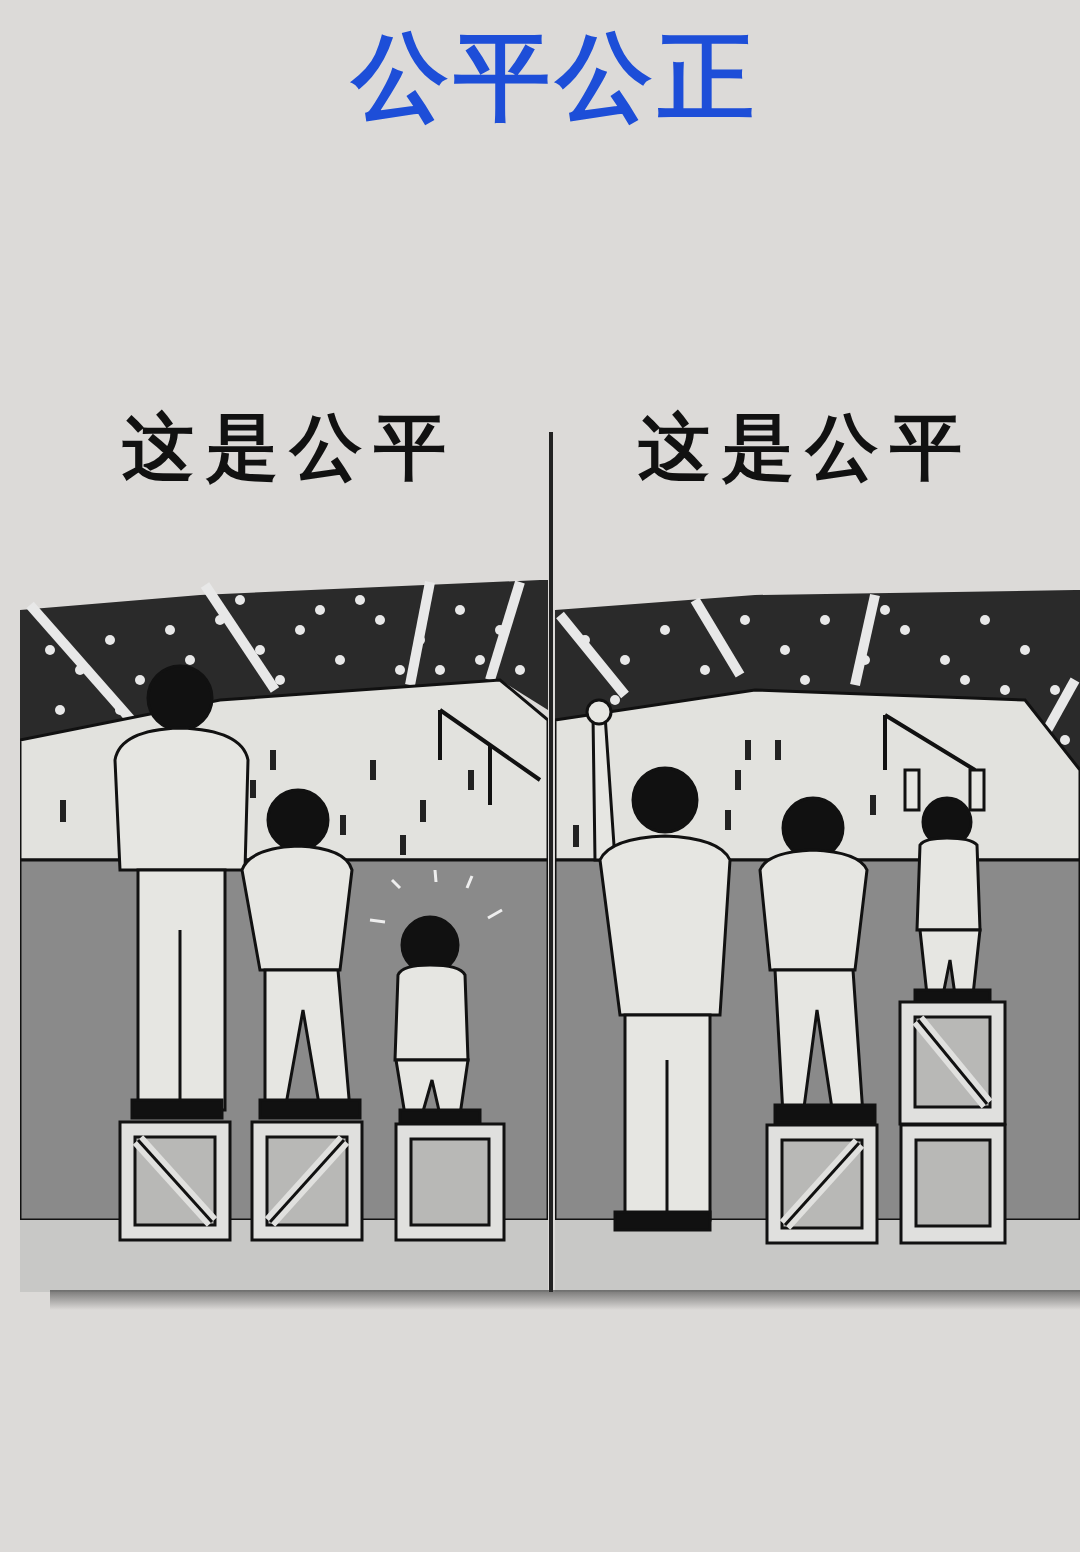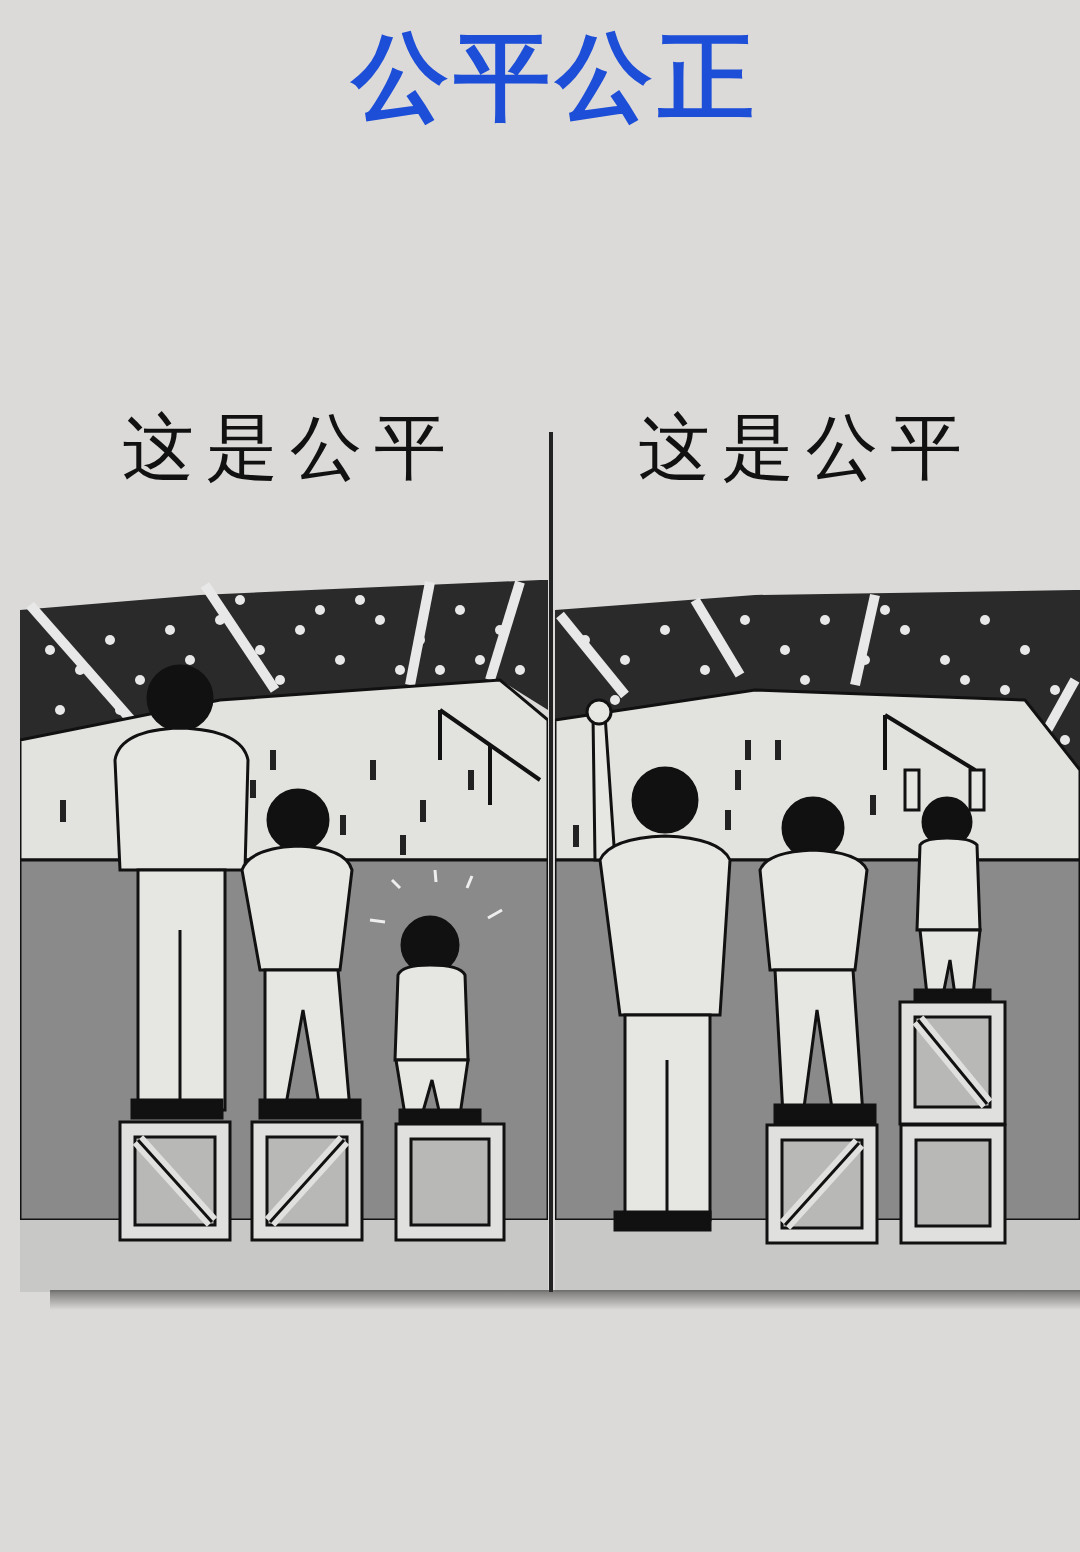--- a/index.html
+++ b/index.html
@@ -1,18 +1,18 @@
 <!DOCTYPE html>
 <html><head>
 <meta charset="utf-8">
 <style>
   html,body{margin:0;padding:0;}
   body{width:1080px;height:1552px;background:#dcdad8;position:relative;overflow:hidden;font-family:"DejaVu Sans",sans-serif;}
   .main-title{position:absolute;left:16px;width:1080px;top:22px;text-align:center;font-size:96px;font-weight:bold;color:#1d4ed8;letter-spacing:6px;line-height:110px;}
-  .heading{position:absolute;top:400px;font-size:72px;font-weight:normal;color:#111;letter-spacing:12px;font-family:"DejaVu Serif",serif;}
+  .heading{position:absolute;top:400px;font-size:72px;font-weight:bold;color:#111;letter-spacing:12px;font-family:"DejaVu Serif",serif;}
   .heading.left{left:122px;}
   .heading.right{left:638px;}
   .divider{position:absolute;left:549px;top:432px;width:4px;height:860px;background:#222;}
   .panel{position:absolute;top:570px;height:722px;overflow:hidden;}
   .panel.left{left:20px;width:528px;}
   .panel.right{left:555px;width:525px;}
   .panel-shadow{position:absolute;left:50px;top:1290px;width:1030px;height:20px;background:linear-gradient(#333,rgba(0,0,0,0));opacity:.6;}
   svg{display:block;}
 </style>
 </head>

